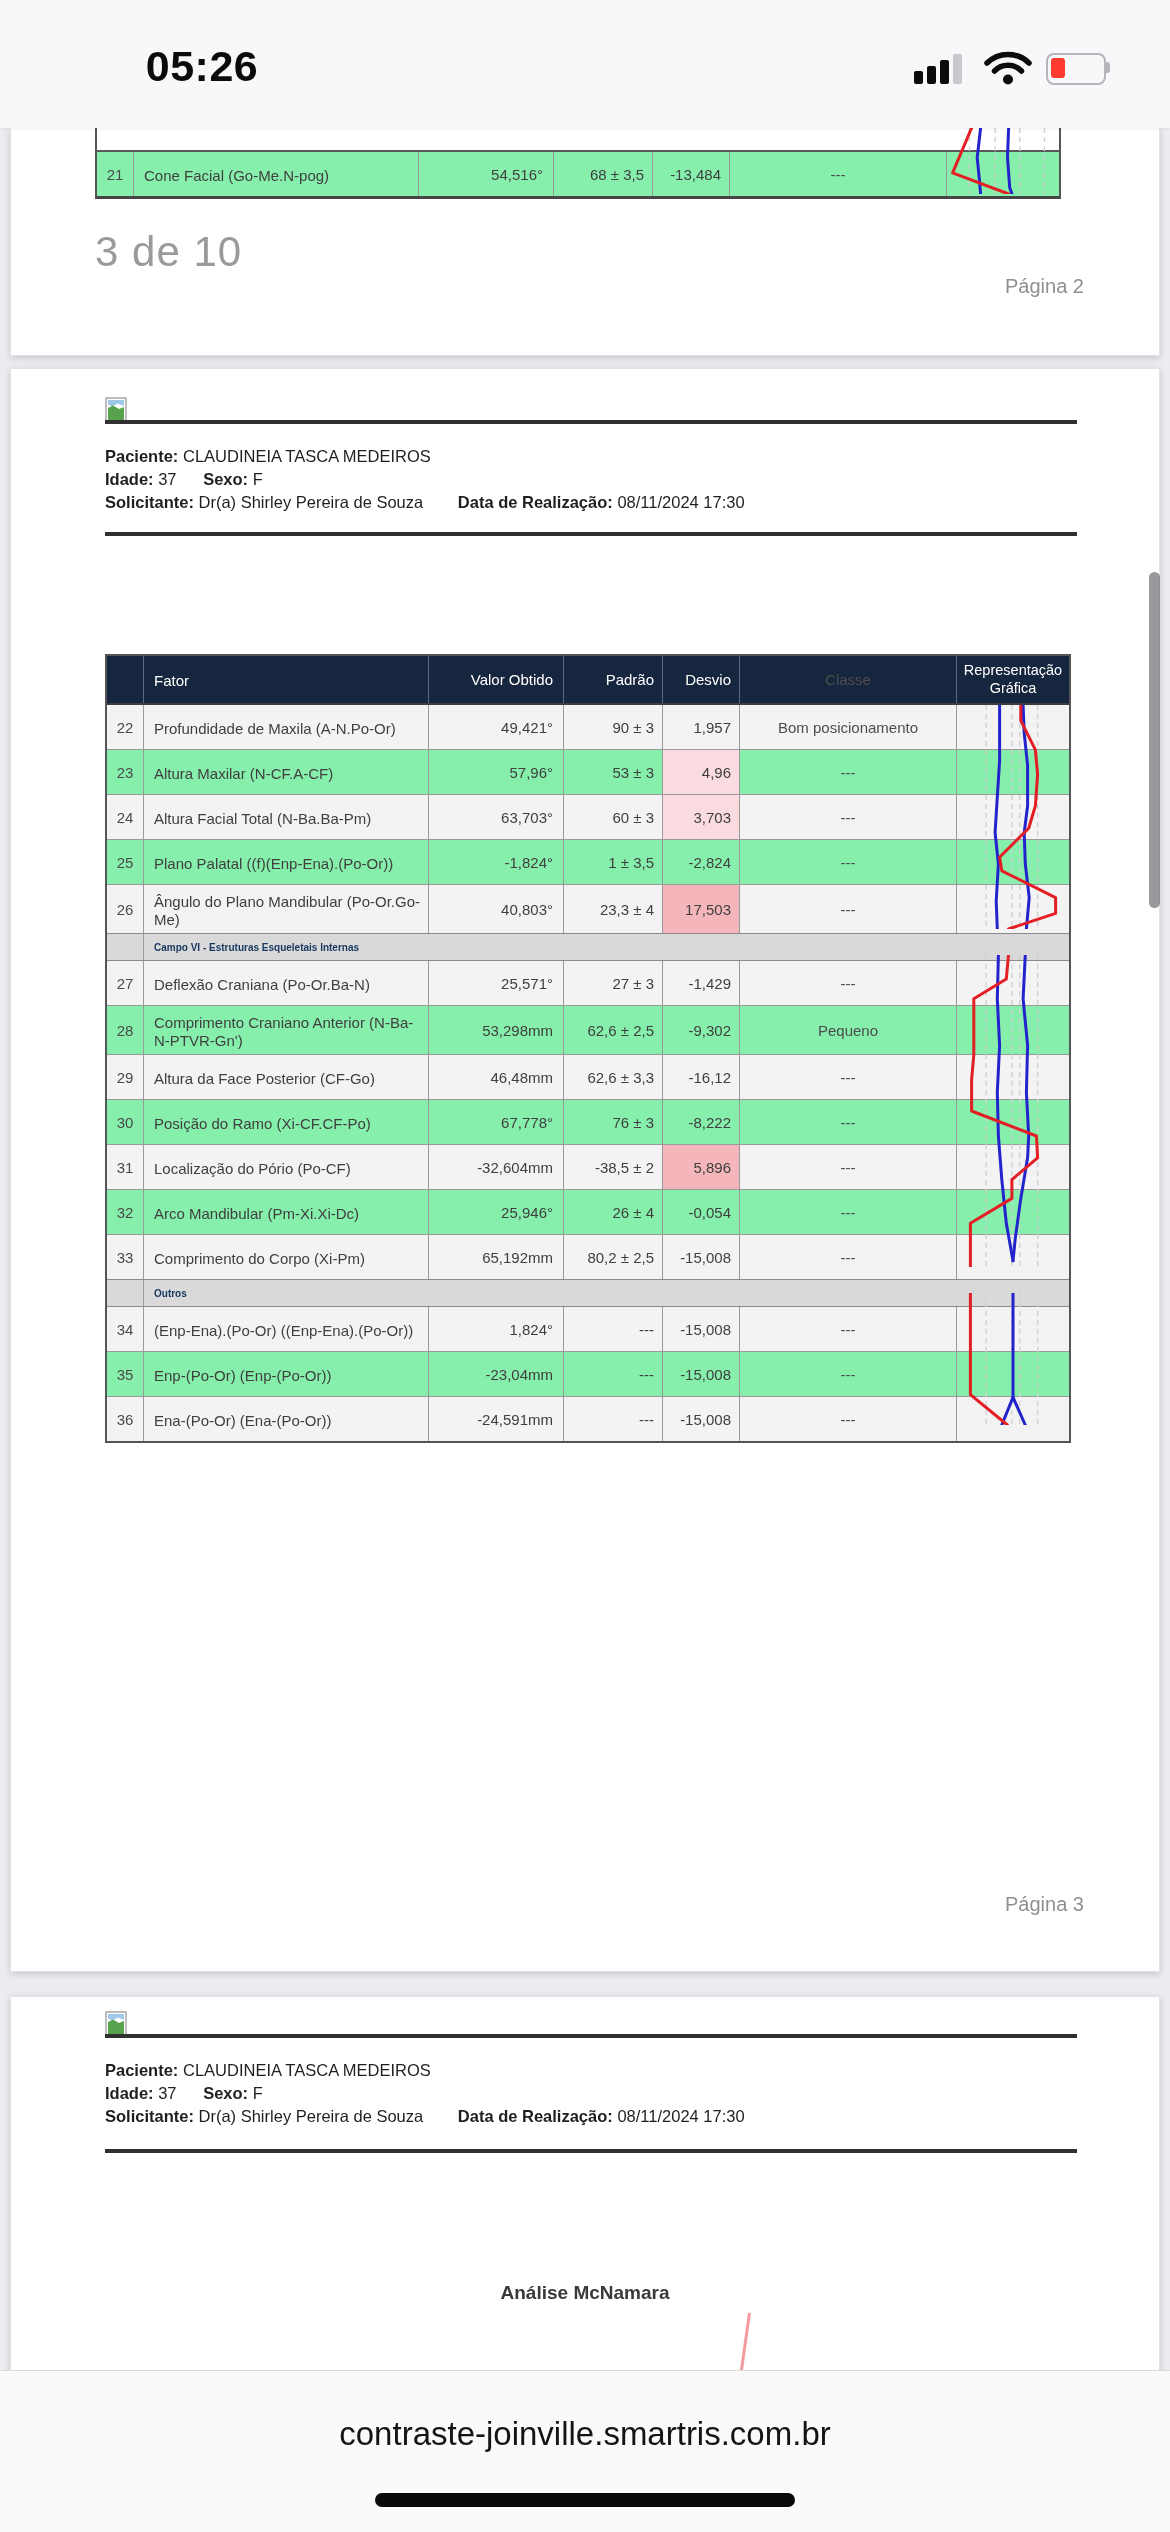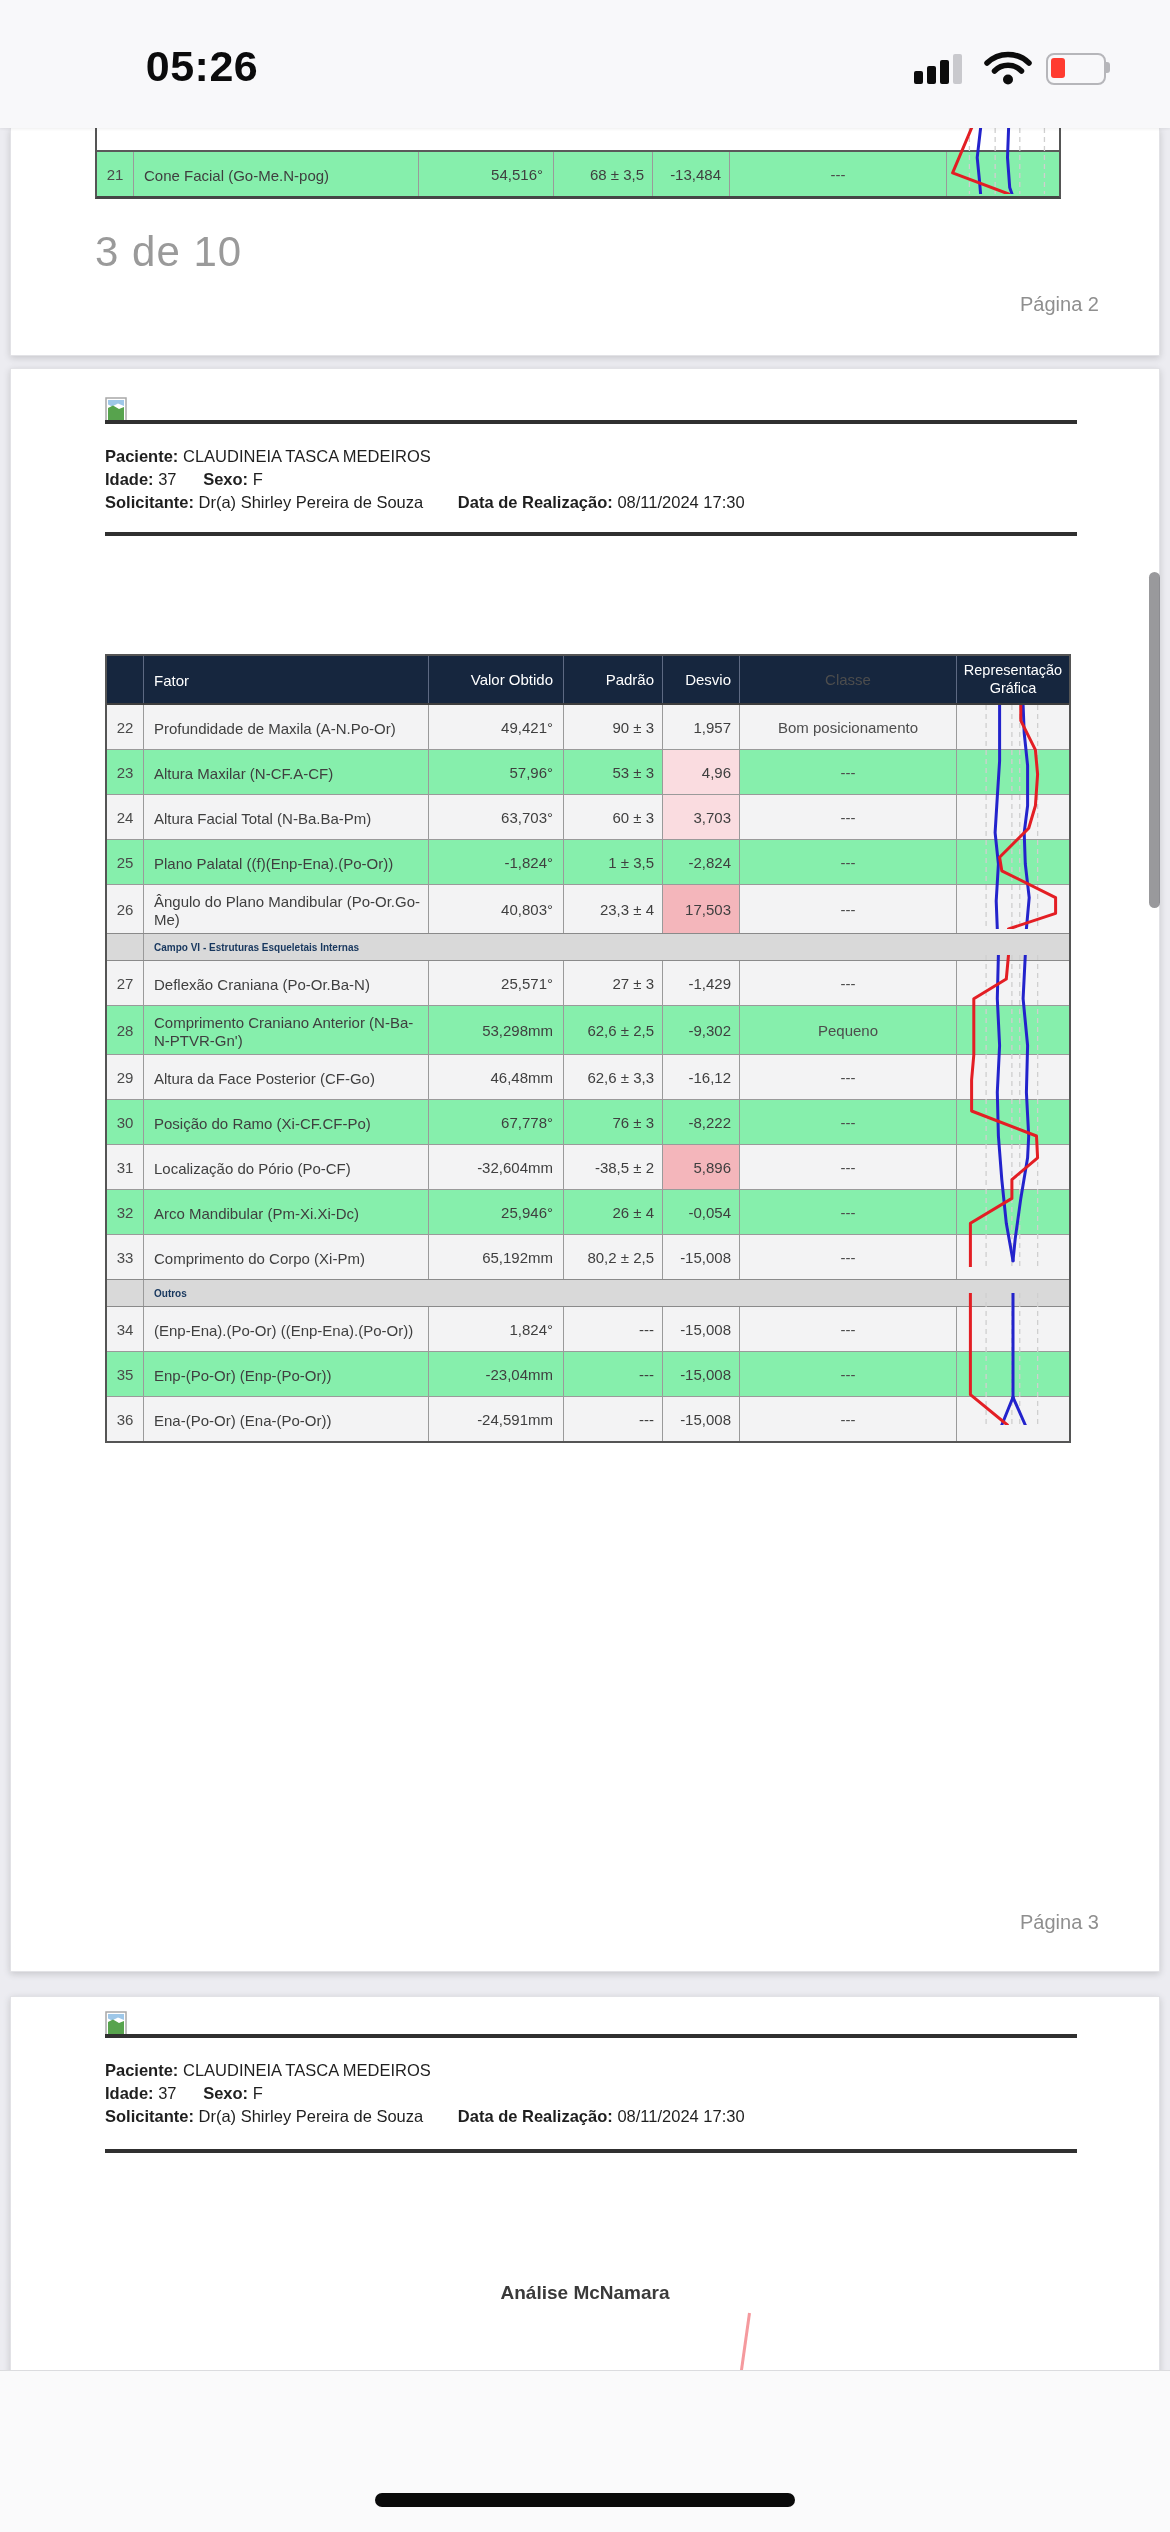--- a/index.html
+++ b/index.html
@@ -23,21 +23,21 @@
   .batt .nub{position:absolute;right:0;top:9px;width:5px;height:11px;background:#b6b6ba;border-radius:0 3px 3px 0;}
 
   
   .page{position:absolute;left:10px;width:1150px;background:#fff;
     box-shadow:0 2px 7px rgba(0,0,0,.16);border:1px solid #e2e2e6;box-sizing:border-box;}
   #page2{top:128px;height:228px;border-top:none;}
   #page3{top:368px;height:1604px;}
   #page4{top:1996px;height:560px;}
 
   .sheetnum{position:absolute;left:84px;top:100px;font-size:42px;color:#9a9a9a;letter-spacing:1px;}
-  .pgfoot{position:absolute;right:60px;font-size:20px;color:#8f8f8f;margin-top:18px;}
+  .pgfoot{position:absolute;right:75px;font-size:20px;color:#8f8f8f;}
 
   
   .rule{position:absolute;left:94px;width:972px;height:4px;background:#303030;}
   .pline{position:absolute;left:94px;font-size:16.5px;color:#1f1f1f;white-space:nowrap;}
   .pline b{font-weight:700;}
   .gapL{margin-left:22px;}
   .gapXL{margin-left:30px;}
 
   
   .imgicon{position:absolute;left:94px;width:22px;height:27px;}
@@ -370,18 +370,19 @@
       <span>Dr(a) Shirley Pereira de Souza</span>
       <b class="gapXL">Data de Realização:</b>
       <span>08/11/2024 17:30</span>
     </div>
     <div class="rule" style="top:152px"></div>
     <div class="atitle" style="top:285px">Análise McNamara</div>
     <div class="redline" style="left:737px;top:316px;height:60px"></div>
   </section>
 
   <div class="bottombar">
+    <div class="urltext">contraste-joinville.smartris.com.br</div>
     <div class="homeind"></div>
   </div>
 
   <div class="scrollind"></div>
 
 </div>
 
 </body></html>

